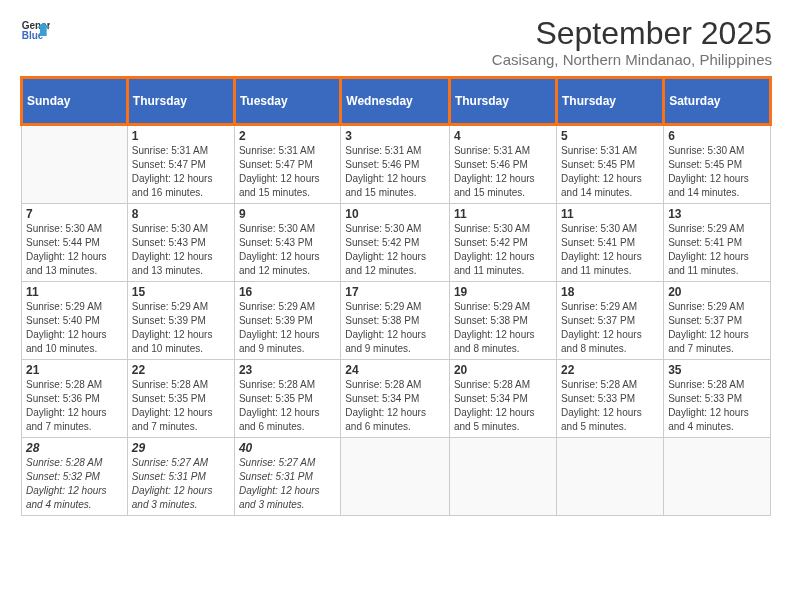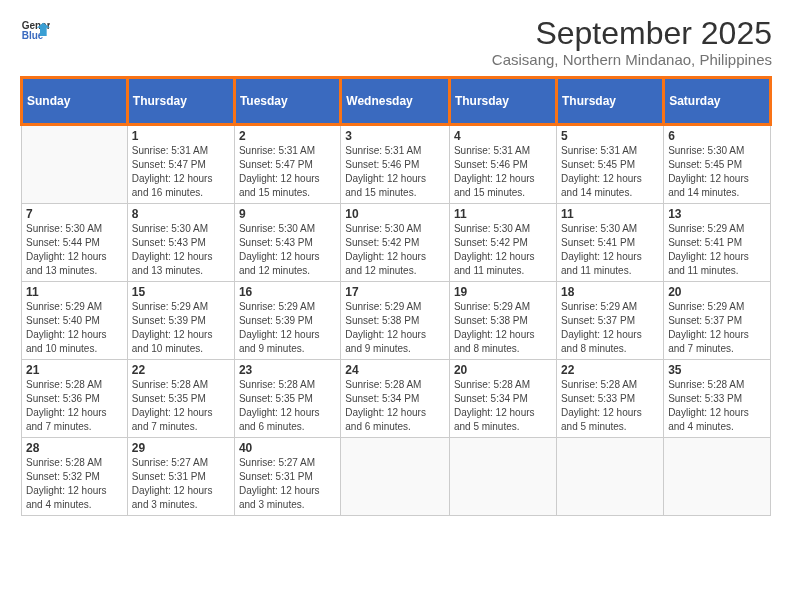--- a/index.html
+++ b/index.html
@@ -81,20 +81,21 @@
     .day-info {
       font-size: 10px;
       color: #444;
       line-height: 1.4;
     }
     tr.week-row td {
       height: 78px;
     }
     tr.last-row td {
       height: 68px;
+      font-style: italic;
     }
   </style>
 </head>
 <body>
 
 <div class="page">
   <div class="header">
     <div class="logo">
       <svg class="logo-icon" viewBox="0 0 36 36">
         <text x="2" y="16" font-size="12" font-weight="bold" fill="#333">General</text>

